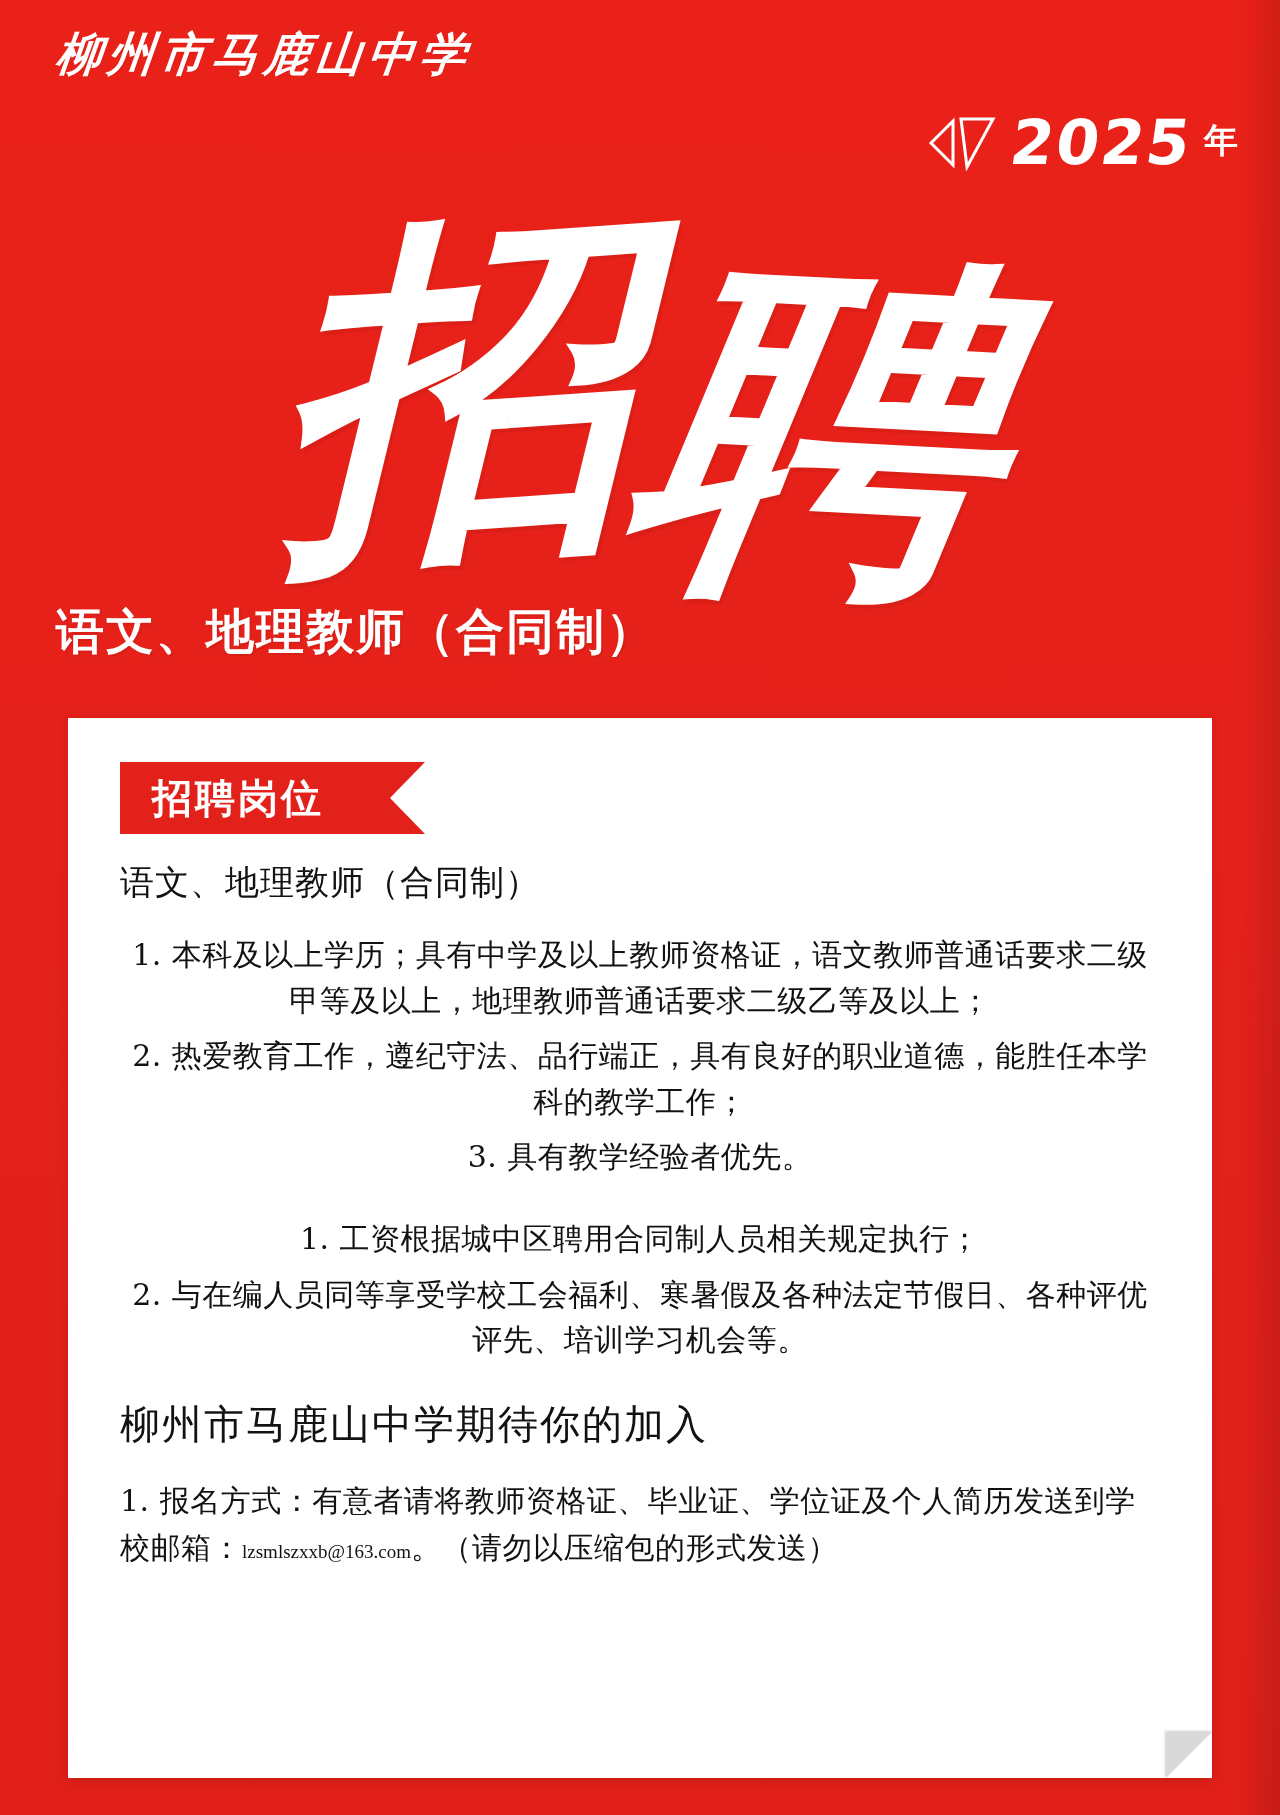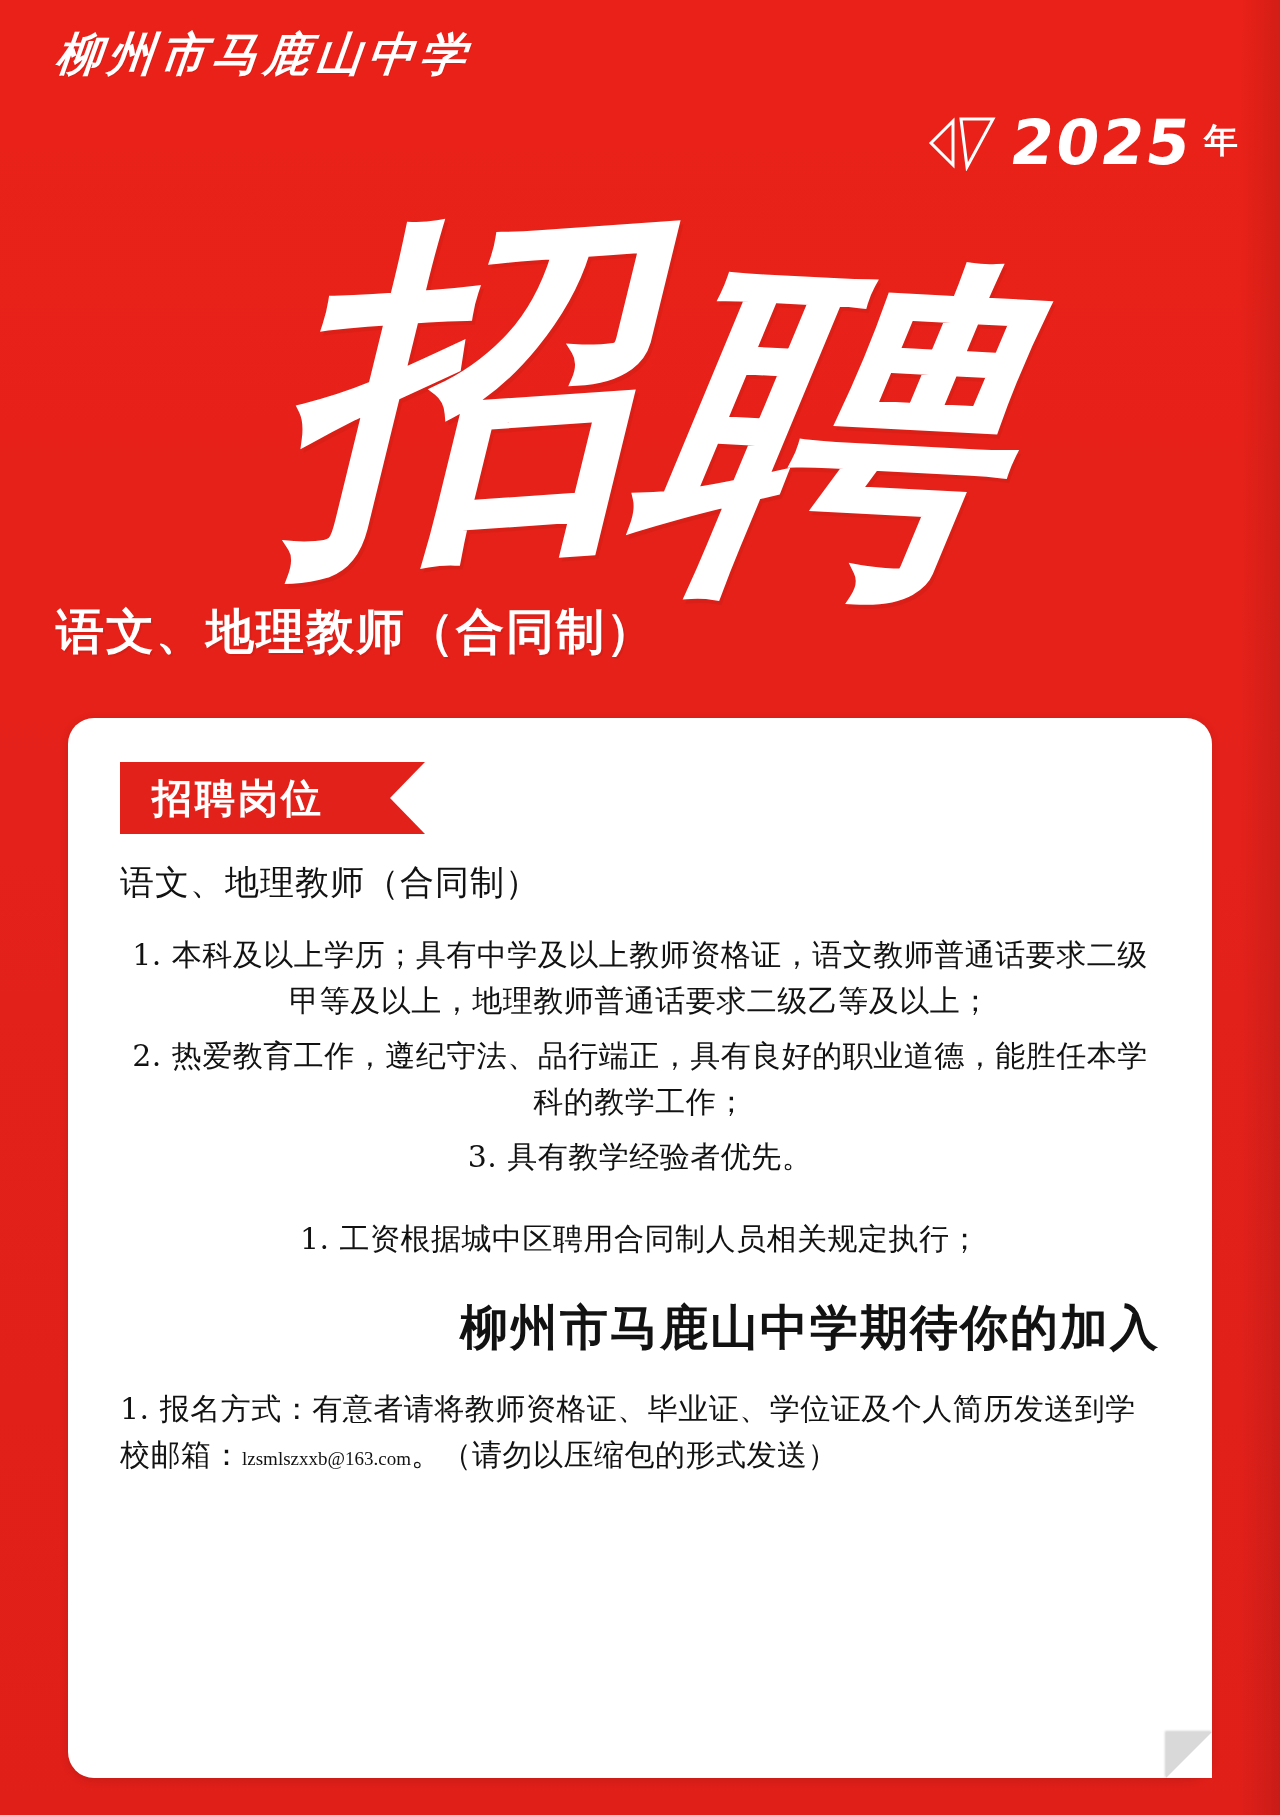--- a/index.html
+++ b/index.html
@@ -124,21 +124,20 @@
 
   
   .card {
     position: absolute;
     left: 68px;
     top: 718px;
     width: 1144px;
     height: 1060px;
     background: #ffffff;
     box-shadow: 0 2px 10px rgba(0,0,0,0.12);
-    border-radius: 26px;
   }
   
   .card .fold {
     position: absolute;
     right: 0;
     bottom: 0;
     width: 0;
     height: 0;
     border-left: 46px solid #d9d9d9;
     border-bottom: 46px solid #ffffff;
@@ -193,24 +192,24 @@
     font-family: "DejaVu Serif", "Liberation Serif", serif;
     color: #121212;
     font-size: 34px;
     margin: 18px 0 26px 0;
     letter-spacing: 1px;
   }
 
   .gap-a { height: 26px; }
 
   .slogan {
-    text-align: right;
-    font-family: "DejaVu Serif", "Liberation Serif", serif;
-    font-weight: bold;
-    font-size: 48px;
+    text-align: left;
+    font-family: "DejaVu Serif", "Liberation Serif", serif;
+    font-weight: normal;
+    font-size: 40px;
     color: #121212;
     letter-spacing: 2px;
     margin: 34px 0 26px 0;
   }
 
   .contact-text {
     font-family: "DejaVu Serif", "Liberation Serif", serif;
     color: #121212;
     font-size: 30px;
     line-height: 1.56;
@@ -256,20 +255,21 @@
       </div>
       <p class="job-line">语文、地理教师（合同制）</p>
 
       <p class="body-text">1. 本科及以上学历；具有中学及以上教师资格证，语文教师普通话要求二级甲等及以上，地理教师普通话要求二级乙等及以上；</p>
       <p class="body-text">2. 热爱教育工作，遵纪守法、品行端正，具有良好的职业道德，能胜任本学科的教学工作；</p>
       <p class="body-text">3. 具有教学经验者优先。</p>
 
       <div class="gap-a"></div>
 
       <p class="body-text">1. 工资根据城中区聘用合同制人员相关规定执行；</p>
+      <p class="body-text">2. 与在编人员同等享受学校工会福利、寒暑假及各种法定节假日、各种评优评先、培训学习机会等。</p>
 
       <p class="slogan">柳州市马鹿山中学期待你的加入</p>
 
       <p class="contact-text">
         <span>1. 报名方式：有意者请将教师资格证、毕业证、学位证及个人简历发送到学校邮箱：</span><span class="mono">lzsmlszxxb@163.com</span><span>。（请勿以压缩包的形式发送）</span>
       </p>
 
     </div>
     <div class="fold"></div>
   </div>

